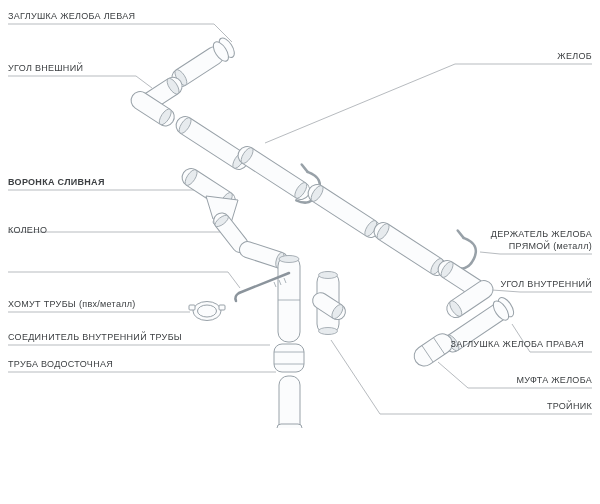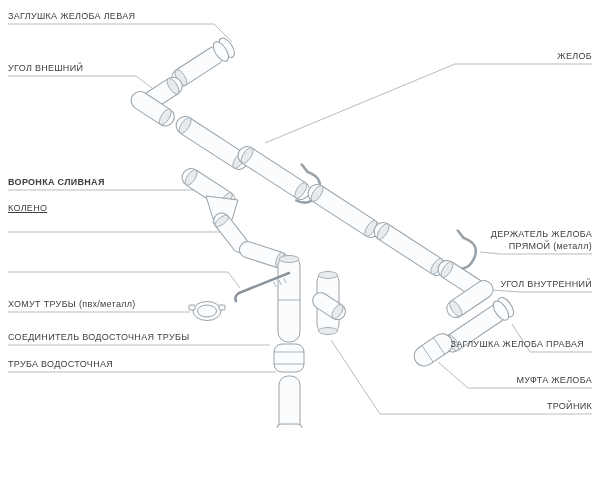--- a/index.html
+++ b/index.html
@@ -11,21 +11,21 @@
   .callout{
     position:absolute;font-size:9px;line-height:12px;letter-spacing:.3px;
     color:#3d4043;white-space:nowrap;
   }
   .callout.right{text-align:right;}
   .callout.wrap{white-space:normal;width:112px;}
   
   .co-l1{left:8px;top:10px;}
   .co-l2{left:8px;top:62px;}
   .co-l3{left:8px;top:176px;font-weight:bold;}
-  .co-l4{left:8px;top:202px;text-decoration:underline;}
+  .co-l4{left:8px;top:224px;}
   .co-l5{left:8px;top:258px;}
   .co-l6{left:8px;top:298px;}
   .co-l7{left:8px;top:331px;}
   .co-l8{left:8px;top:358px;text-align:center;}
   
   .co-r1{right:8px;top:50px;}
   .co-r2{right:8px;top:228px;}
   .co-r3{right:8px;top:278px;}
   .co-r4{right:16px;top:338px;}
   .co-r5{right:8px;top:374px;}
@@ -200,21 +200,21 @@
       </g>
 
     </g>
   </svg>
 
   <div class="callout co-l1"><span>ЗАГЛУШКА ЖЕЛОБА ЛЕВАЯ</span></div>
   <div class="callout co-l2"><span>УГОЛ ВНЕШНИЙ</span></div>
   <div class="callout co-l3"><span>ВОРОНКА СЛИВНАЯ</span></div>
   <div class="callout co-l4"><span>КОЛЕНО</span></div>
   <div class="callout co-l6"><span>ХОМУТ ТРУБЫ (пвх/металл)</span></div>
-  <div class="callout co-l7"><span>СОЕДИНИТЕЛЬ ВОДОСТОЧНАЯ ТРУБЫ</span></div>
+  <div class="callout co-l7"><span>СОЕДИНИТЕЛЬ ВНУТРЕННИЙ ТРУБЫ</span></div>
   <div class="callout co-l8"><span>ТРУБА ВОДОСТОЧНАЯ</span></div>
 
   <div class="callout right co-r1"><span>ЖЕЛОБ</span></div>
   <div class="callout right wrap co-r2"><span>ДЕРЖАТЕЛЬ ЖЕЛОБА ПРЯМОЙ (металл)</span></div>
   <div class="callout right co-r3"><span>УГОЛ ВНУТРЕННИЙ</span></div>
   <div class="callout right co-r4"><span>ЗАГЛУШКА ЖЕЛОБА ПРАВАЯ</span></div>
   <div class="callout right co-r5"><span>МУФТА ЖЕЛОБА</span></div>
   <div class="callout right co-r6"><span>ТРОЙНИК</span></div>
 
 </div>

